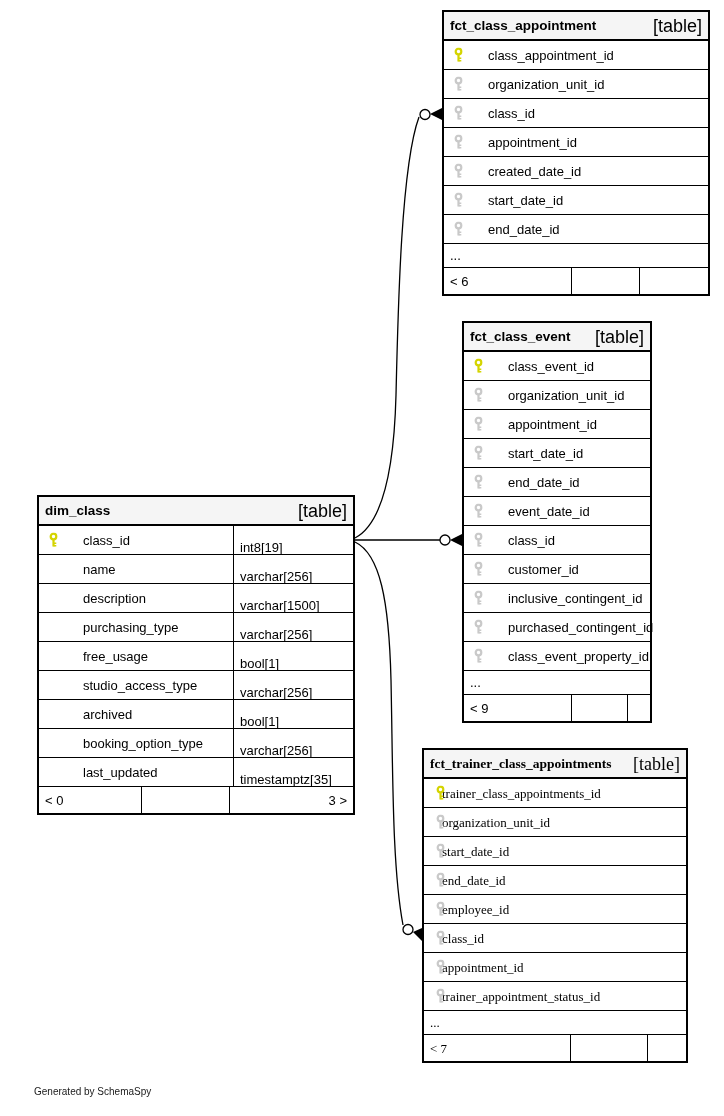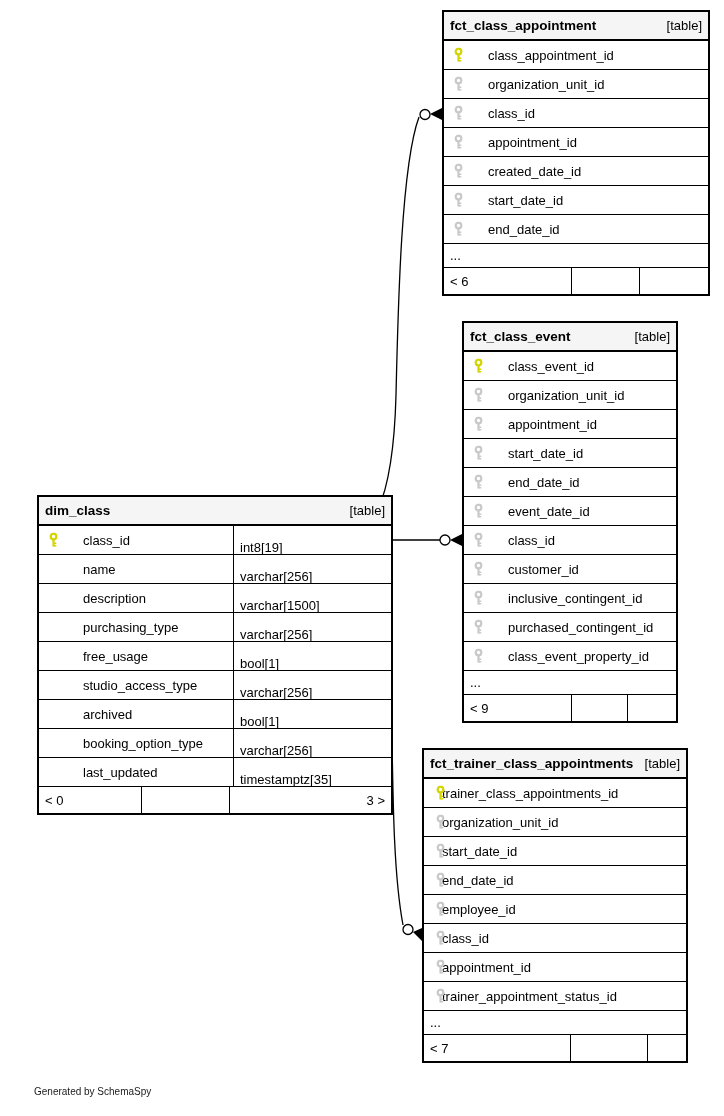--- a/index.html
+++ b/index.html
@@ -11,21 +11,21 @@
   .tbl{
     position:absolute;background:#fff;border:2px solid #000;box-sizing:border-box;
     font-size:13px;line-height:1;
   }
   .hdr{
     display:flex;align-items:center;justify-content:space-between;
     height:29px;background:#f5f5f5;border-bottom:2px solid #000;
     padding:0 6px;box-sizing:border-box;
   }
   .tname{font-weight:bold;font-size:13.5px;}
-  .badge{font-size:13px;}
+  .badge{font-size:18px;}
   .row{
     position:relative;display:flex;align-items:center;height:29px;
     border-bottom:1px solid #000;box-sizing:border-box;background:#fff;
   }
   .row.ell{height:24px;}
   .keyicon{position:absolute;left:9px;top:50%;transform:translateY(-50%);display:inline-flex;}
   .keyicon svg{display:block;}
   .pk{color:#d4d400;}
   .fk{color:#c9c9c9;}
   .cname{padding-left:44px;}
@@ -161,21 +161,21 @@
           <span class="ellt">...</span>
         </div>
         <div class="foot">
           <span class="fc fc0">&lt; 6</span>
           <span class="fc fc1"></span>
           <span class="fc fc2"></span>
         </div>
       </div>
   </div>
 
-  <div class="tbl t1" style="left:442px;top:321px;width:216px;">
+  <div class="tbl t1" style="left:442px;top:321px;width:190px;">
     <div class="hdr">
       <span class="tname">fct_class_event</span>
       <span class="badge">[table]</span>
     </div>
     <div class="rows">
         <div class="row">
           <span class="keyicon pk">
             <svg width="11" height="15" viewBox="0 0 11 15">
               <circle cx="5.5" cy="4" r="2.8" fill="none" stroke="currentColor" stroke-width="2.2"></circle>
               <line x1="5.5" y1="6.8" x2="5.5" y2="14" stroke="currentColor" stroke-width="2.2"></line>
@@ -299,21 +299,21 @@
           <span class="ellt">...</span>
         </div>
         <div class="foot">
           <span class="fc fc0">&lt; 9</span>
           <span class="fc fc1"></span>
           <span class="fc fc2"></span>
         </div>
       </div>
   </div>
 
-  <div class="tbl t2" style="left:17px;top:495px;width:356px;">
+  <div class="tbl t2" style="left:17px;top:495px;width:318px;">
     <div class="hdr">
       <span class="tname">dim_class</span>
       <span class="badge">[table]</span>
     </div>
     <div class="rows">
         <div class="row">
           <span class="namecell">
             <span class="keyicon pk">
               <svg width="11" height="15" viewBox="0 0 11 15">
                 <circle cx="5.5" cy="4" r="2.8" fill="none" stroke="currentColor" stroke-width="2.2"></circle>
@@ -393,21 +393,21 @@
           </span>
         </div>
         <div class="foot">
           <span class="fc fc0">&lt; 0</span>
           <span class="fc fc1"></span>
           <span class="fc fc2">3 &gt;</span>
         </div>
       </div>
   </div>
 
-  <div class="tbl t3" style="left:402px;top:748px;width:266px;">
+  <div class="tbl t3" style="left:402px;top:748px;width:266px;font-family:Liberation Serif, serif;">
     <div class="hdr">
       <span class="tname">fct_trainer_class_appointments</span>
       <span class="badge">[table]</span>
     </div>
     <div class="rows">
         <div class="row">
           <span class="keyicon pk">
             <svg width="11" height="15" viewBox="0 0 11 15">
               <circle cx="5.5" cy="4" r="2.8" fill="none" stroke="currentColor" stroke-width="2.2"></circle>
               <line x1="5.5" y1="6.8" x2="5.5" y2="14" stroke="currentColor" stroke-width="2.2"></line>

